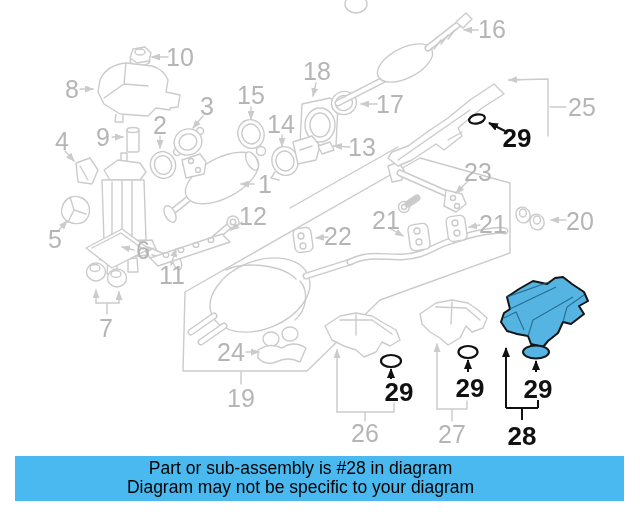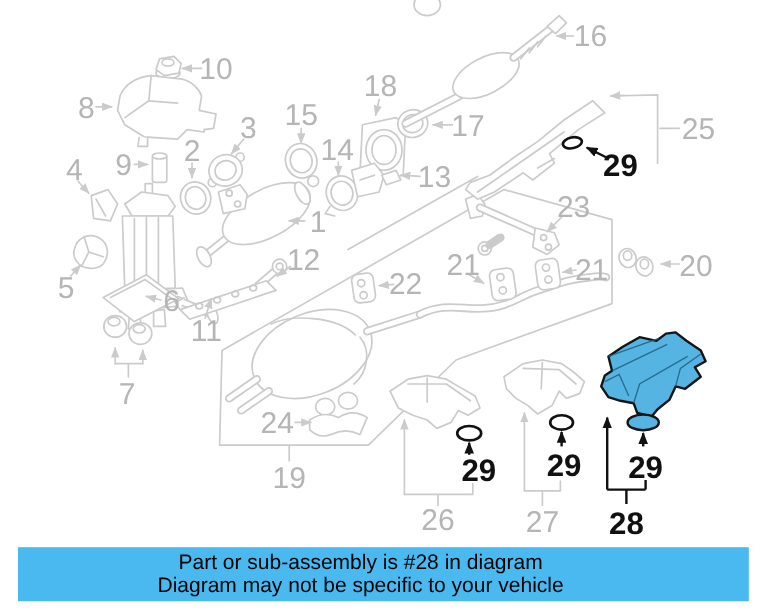--- a/index.html
+++ b/index.html
@@ -348,16 +348,16 @@
         <text x="522" y="445" text-anchor="middle" font-size="26" font-weight="700" fill="#111111" class="callout">28</text>
         <text x="517" y="147" text-anchor="middle" font-size="26" font-weight="700" fill="#111111" class="callout">29</text>
         <text x="399" y="401" text-anchor="middle" font-size="26" font-weight="700" fill="#111111" class="callout">29</text>
         <text x="470" y="397" text-anchor="middle" font-size="26" font-weight="700" fill="#111111" class="callout">29</text>
         <text x="538" y="398" text-anchor="middle" font-size="26" font-weight="700" fill="#111111" class="callout">29</text>
       </g>
 </svg>
 
 <div id="info-banner">
   <div>Part or sub-assembly is #28 in diagram</div>
-  <div>Diagram may not be specific to your vehicle</div>
+  <div>Diagram may not be specific to your diagram</div>
 </div>
 
 </div>
 
 </body></html>

